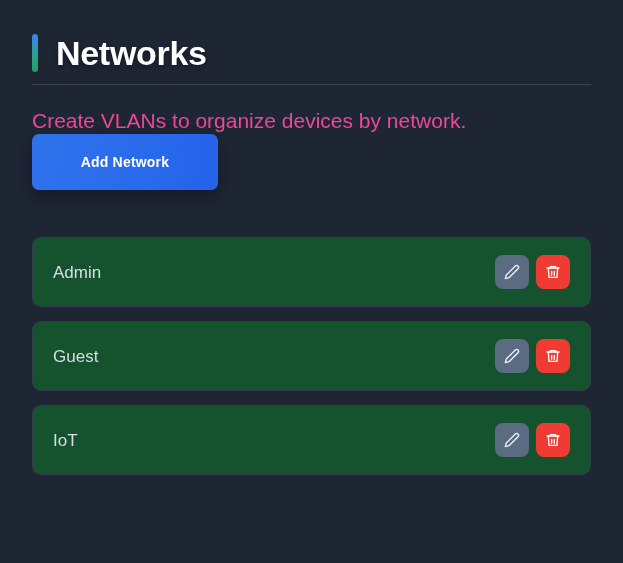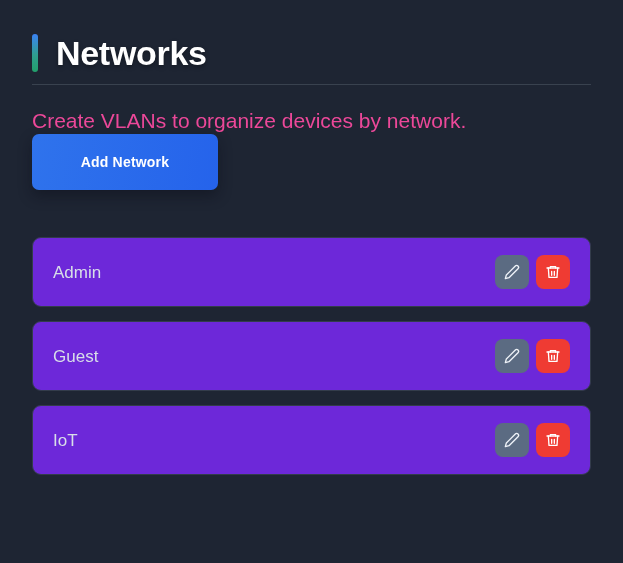--- a/index.html
+++ b/index.html
@@ -89,21 +89,21 @@
     flex-direction: column;
     gap: 14px;
   }
 
   .network-row {
     display: flex;
     align-items: center;
     justify-content: space-between;
     height: 70px;
     padding: 0 20px;
-    background: #6d28d9;
+    background: #14532d;
     border: 1px solid #333c4b;
     border-radius: 9px;
   }
 
   .network-name {
     font-size: 17px;
     color: #d8dee8;
     line-height: 1;
   }
 

